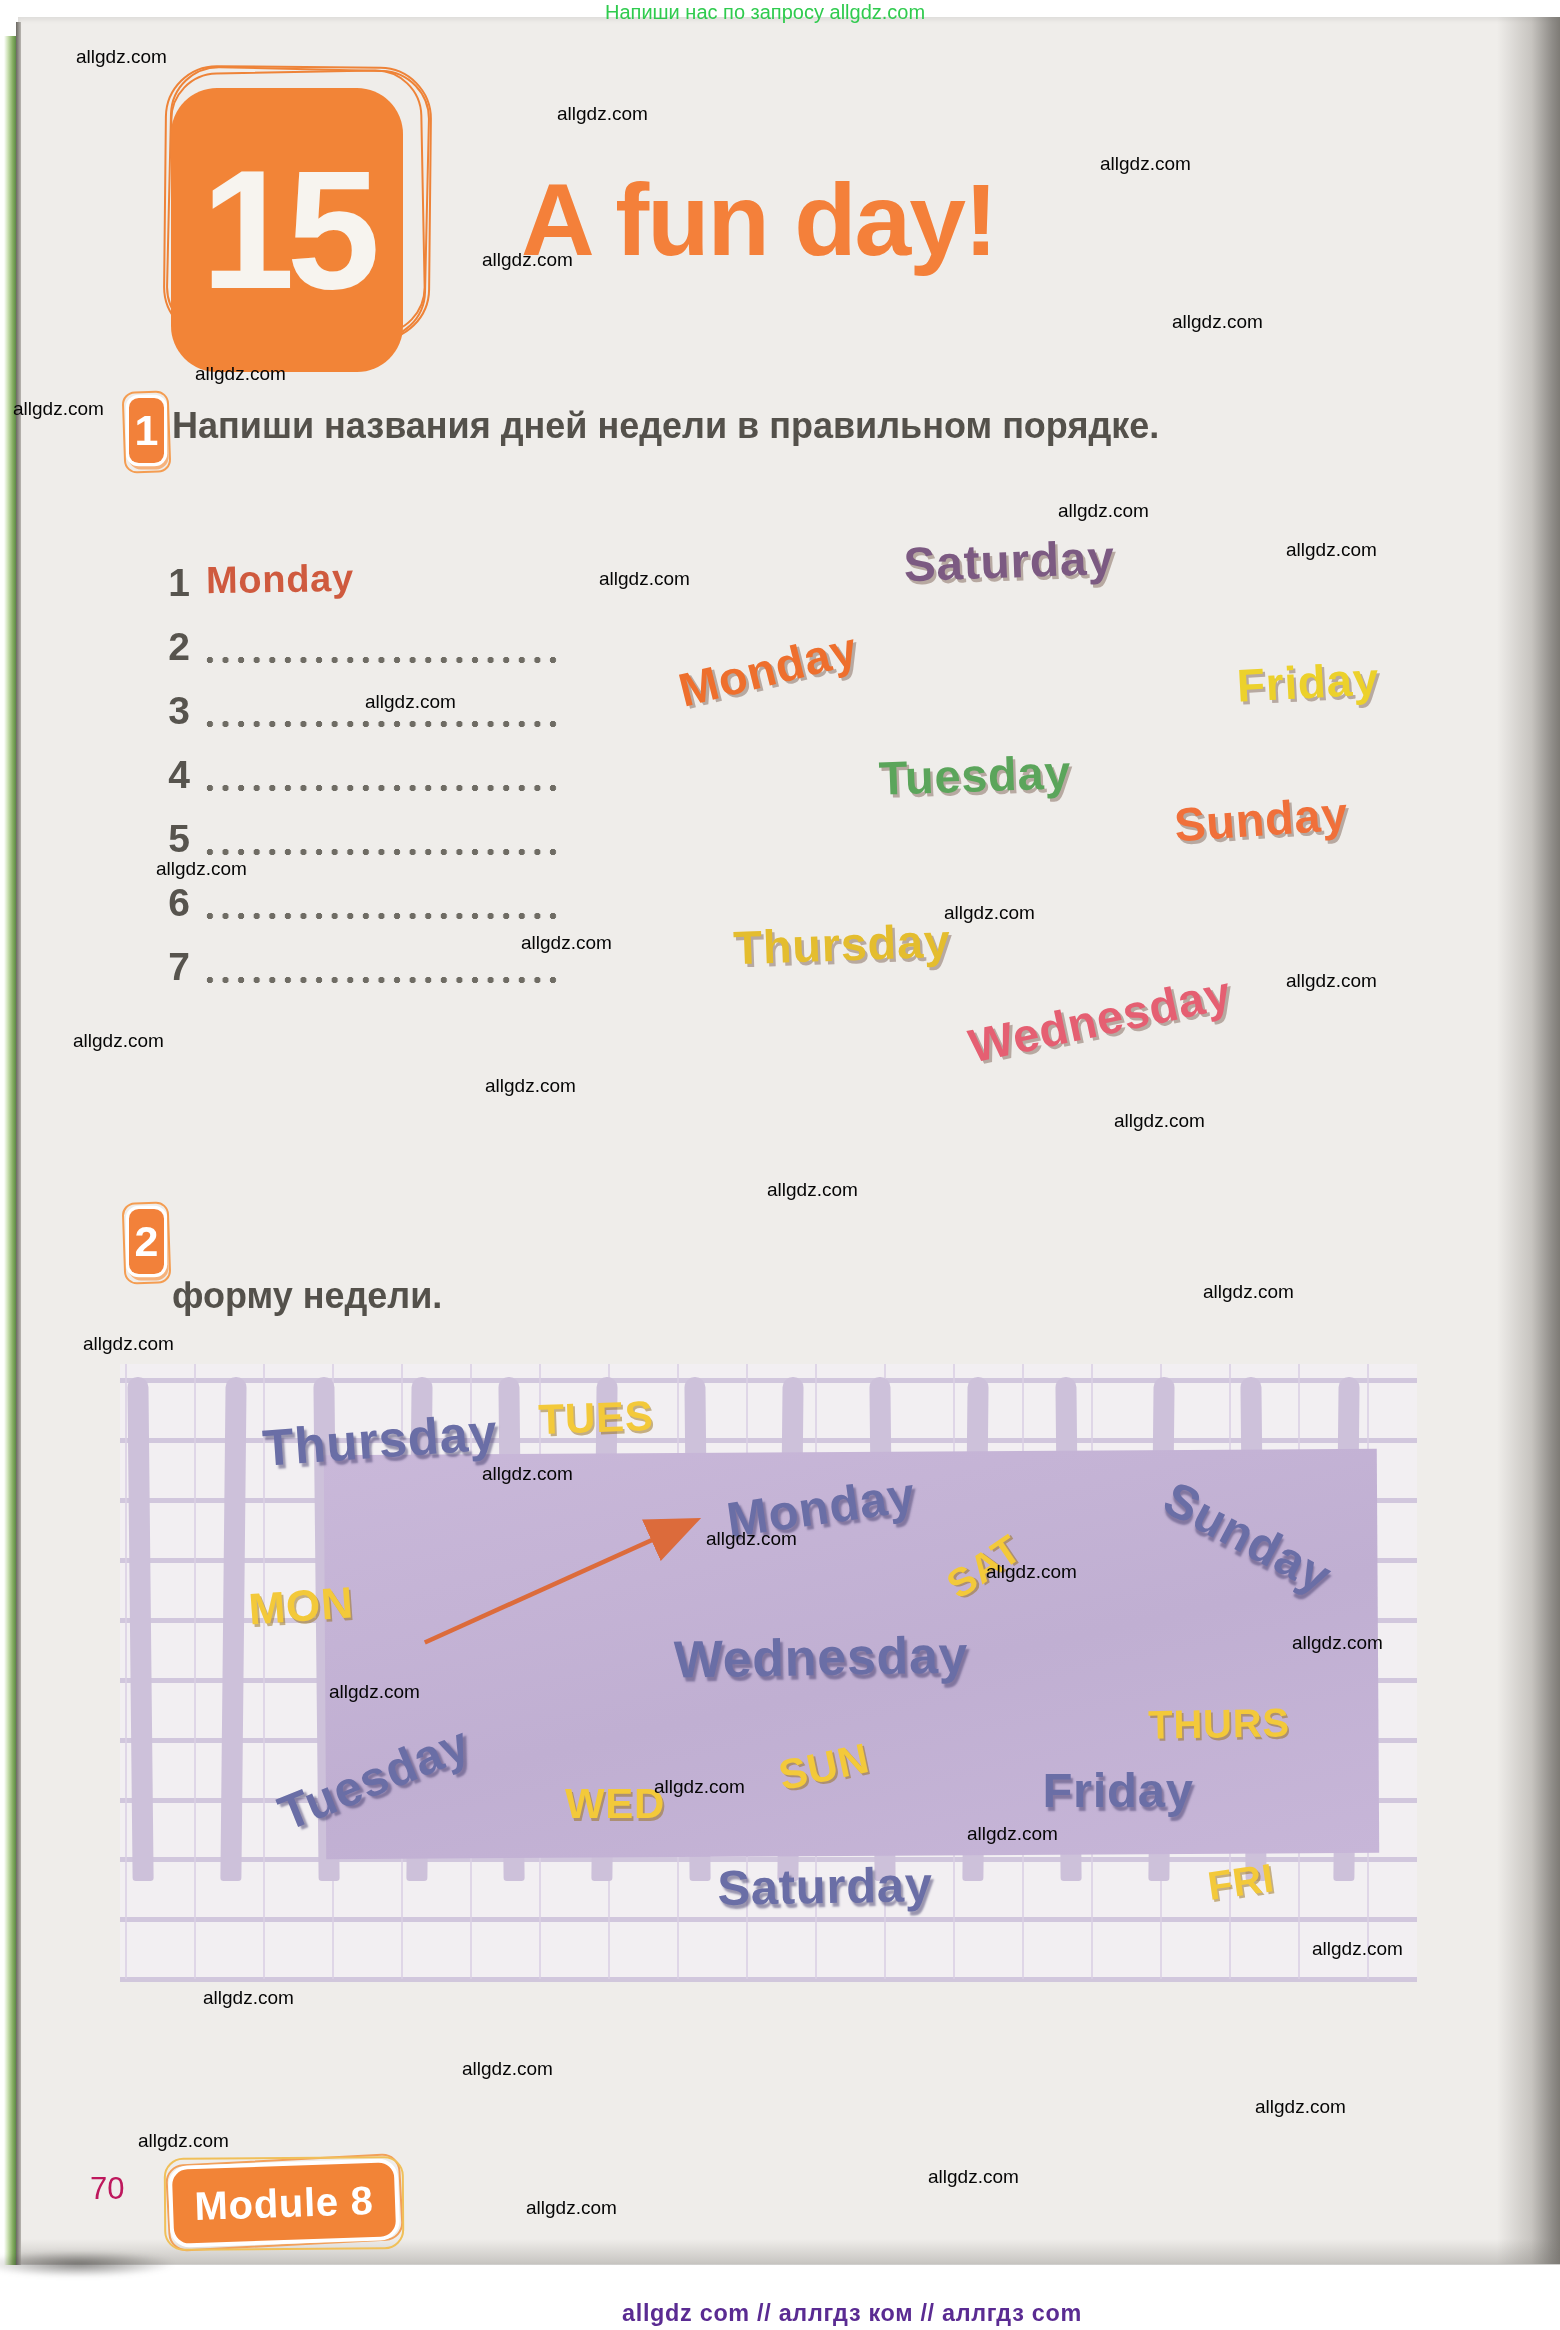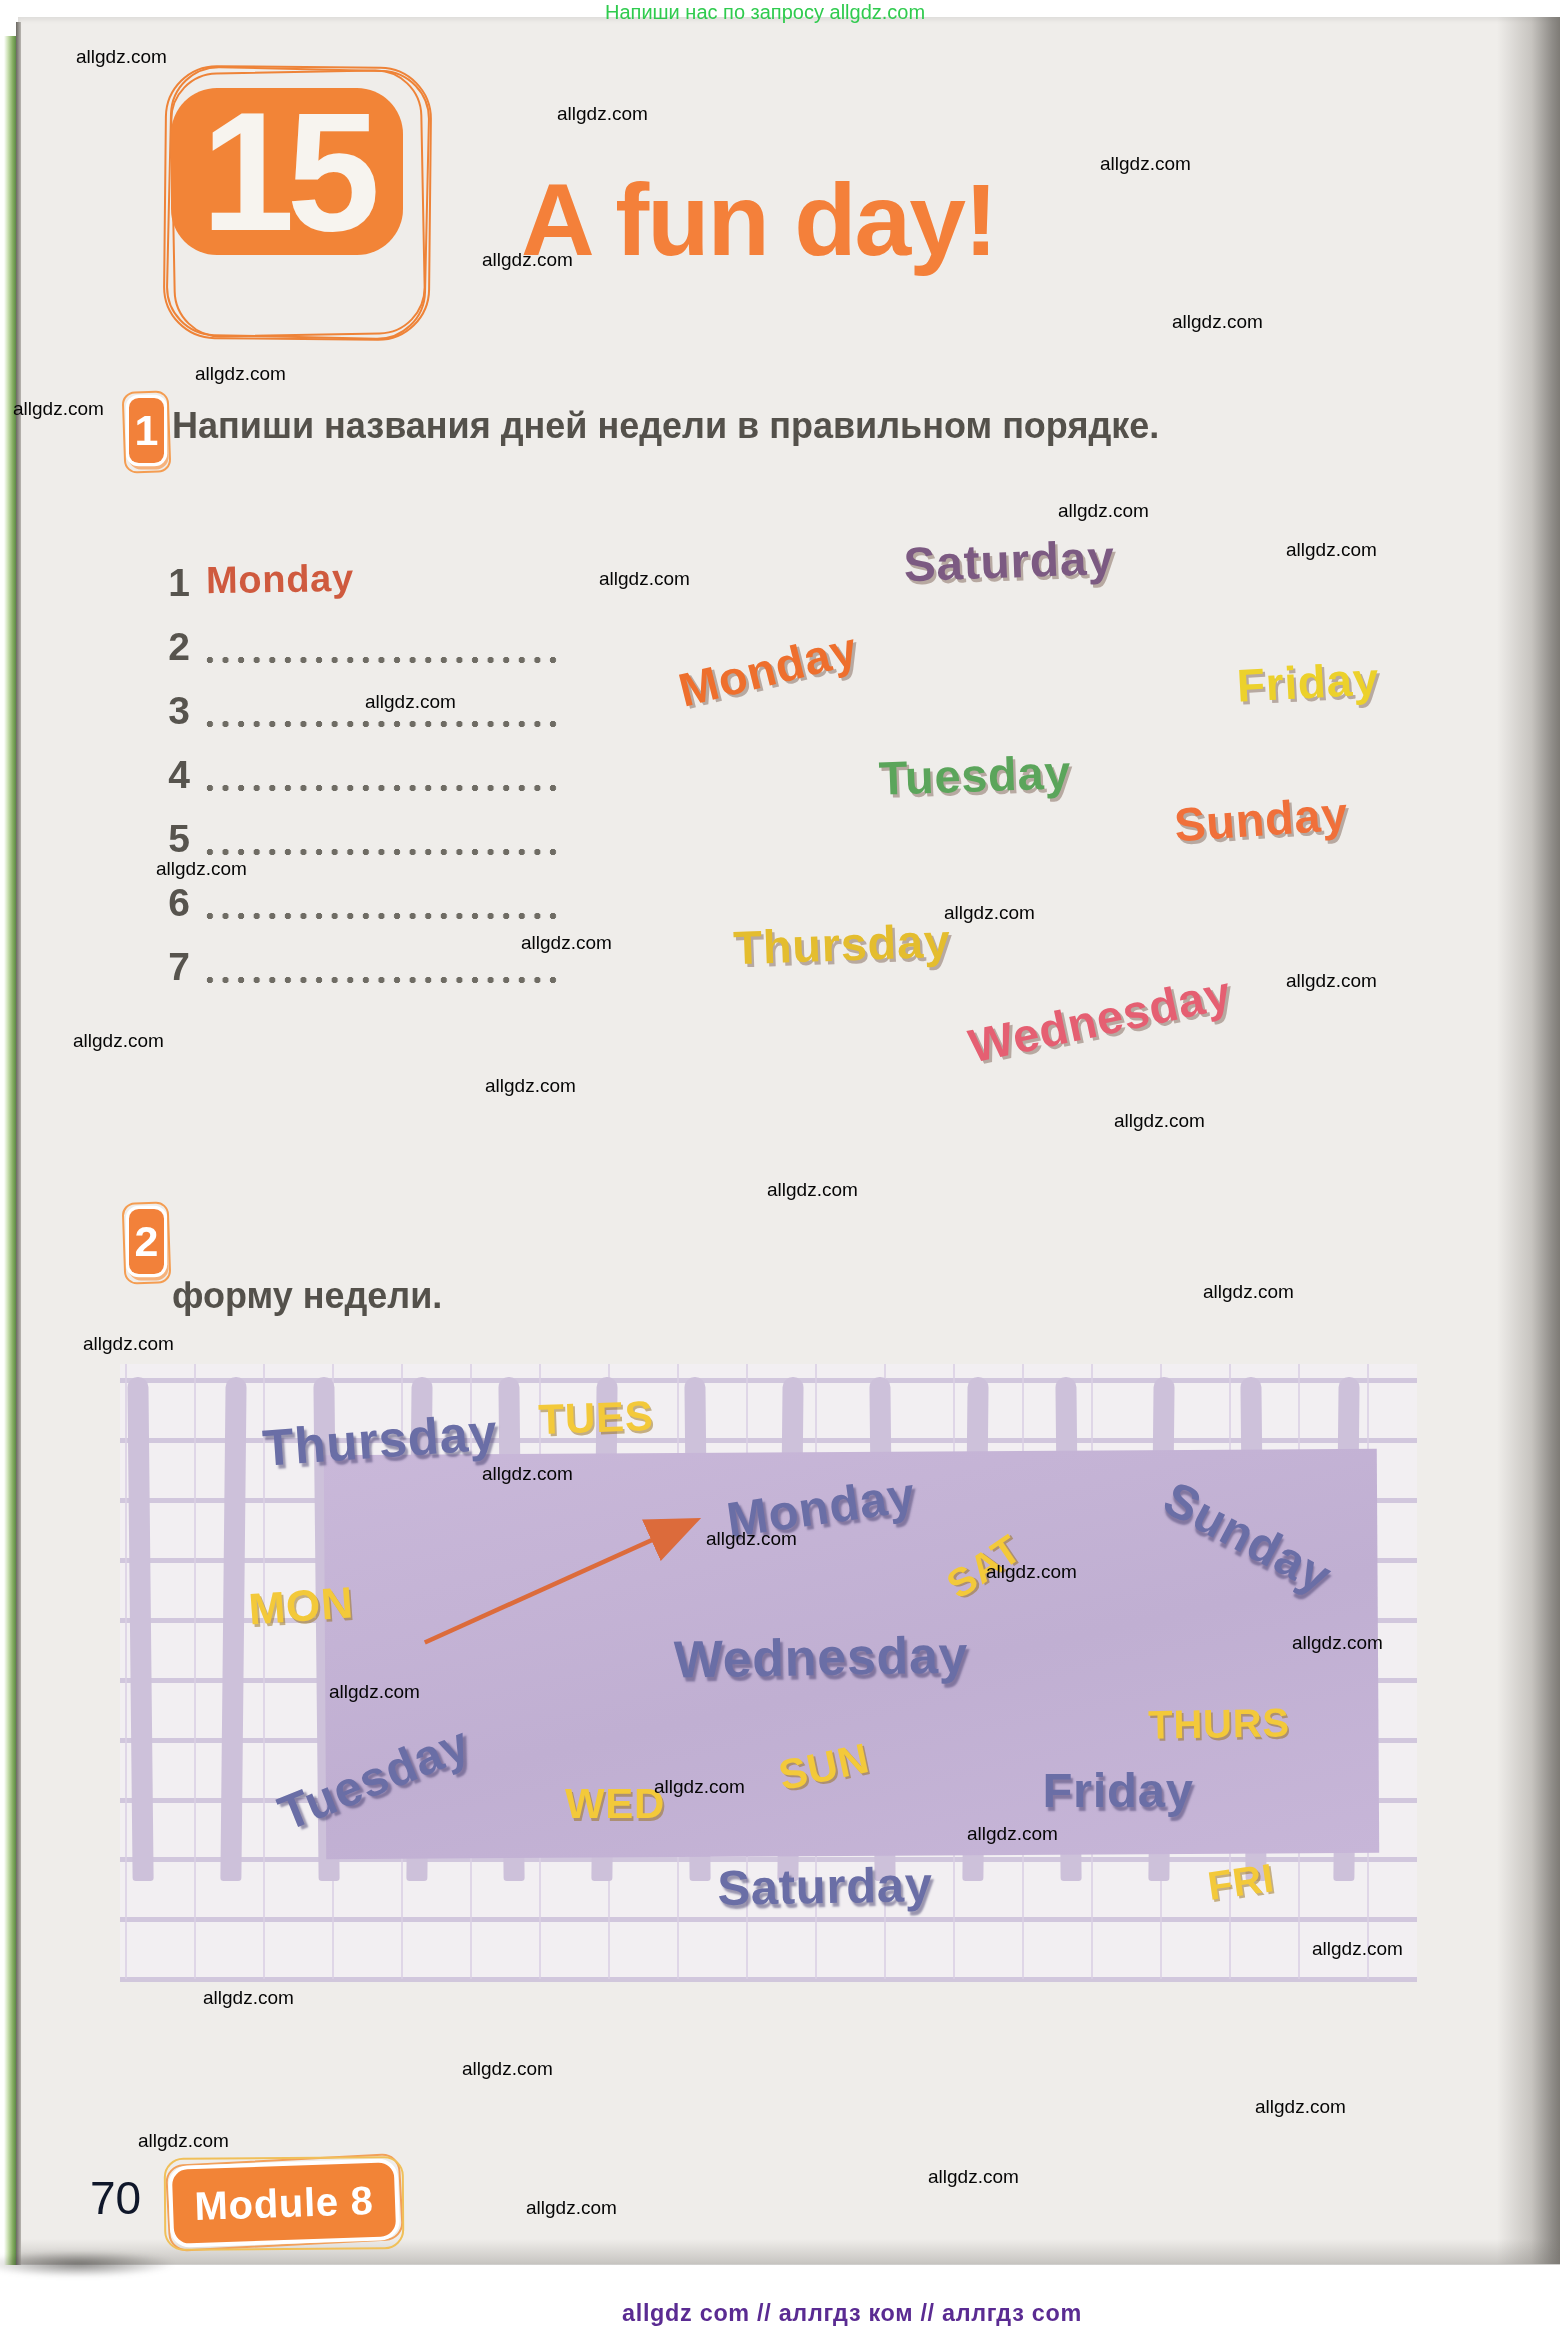--- a/index.html
+++ b/index.html
@@ -40,21 +40,21 @@
   
   #header-promo{left:605px;top:0.7px;font-size:20px;color:#2fcb4e;white-space:nowrap;}
   #footer-promo{left:622px;top:2300px;font-size:23.4px;font-weight:bold;color:#5a2b92;white-space:nowrap;letter-spacing:0.7px;}
   
   #lesson-badge{left:163px;top:65px;width:270px;height:277px;}
   #lesson-badge .outline{position:absolute;border:2px solid #ee8338;border-radius:52px;}
   #lesson-badge .o1{inset:1.3px;transform:rotate(.6deg);}
   #lesson-badge .o2{inset:5.9px 9px;border-radius:47px;transform:rotate(-1.1deg);}
   #lesson-badge .o3{inset:3.3px 5.2px;border-radius:49px;transform:rotate(1.3deg);}
   #lesson-badge .fill{
-    position:absolute;left:7.8px;top:23px;width:232px;height:167px;
+    position:absolute;left:7.8px;top:23px;width:232px;height:284px;
     background:#f28437;border-radius:46px;
     display:flex;align-items:center;justify-content:center;
   }
   #lesson-badge .num{font-size:168px;font-weight:bold;color:#f7f4ef;letter-spacing:-7.8px;line-height:1;}
   
   #page-title{
     left:521px;top:118px;font-size:102px;font-weight:bold;color:#f4803a;
     letter-spacing:-2px;white-space:nowrap;margin-top:44px;
   }
   
@@ -107,21 +107,21 @@
     border-radius:10.4px 10.4px 3.3px 3.3px;
   }
   #inner-rect{
     left:325px;top:1452px;width:1053px;height:404px;
     background:linear-gradient(168deg,#c9b8d9 0%,#c0afd2 55%,#c7b6d8 100%);
     transform:rotate(-.35deg);
   }
   .full-day{text-shadow:.05em .08em 2px rgba(66,60,108,.5);}
   .short-day{text-shadow:.04em .06em 0 rgba(150,110,20,.5);}
   
-  #page-number{left:90px;top:2171px;font-size:46px;color:#0f172a;}
+  #page-number{left:90px;top:2171px;font-size:31px;color:#be185d;}
   #module-badge{
     left:164px;top:2158px;width:240px;height:90px;transform:rotate(-2deg);
   }
   #module-badge .fill{
     position:absolute;inset:7.8px 9px;background:#f28437;border-radius:15.6px;
     display:flex;align-items:center;justify-content:center;
     box-shadow:0 0 0 3.9px #ffffff;
   }
   #module-badge:after{
     content:"";position:absolute;inset:-1.3px 0;border:2px solid #f0c059;border-radius:19.5px;transform:rotate(1.6deg);

